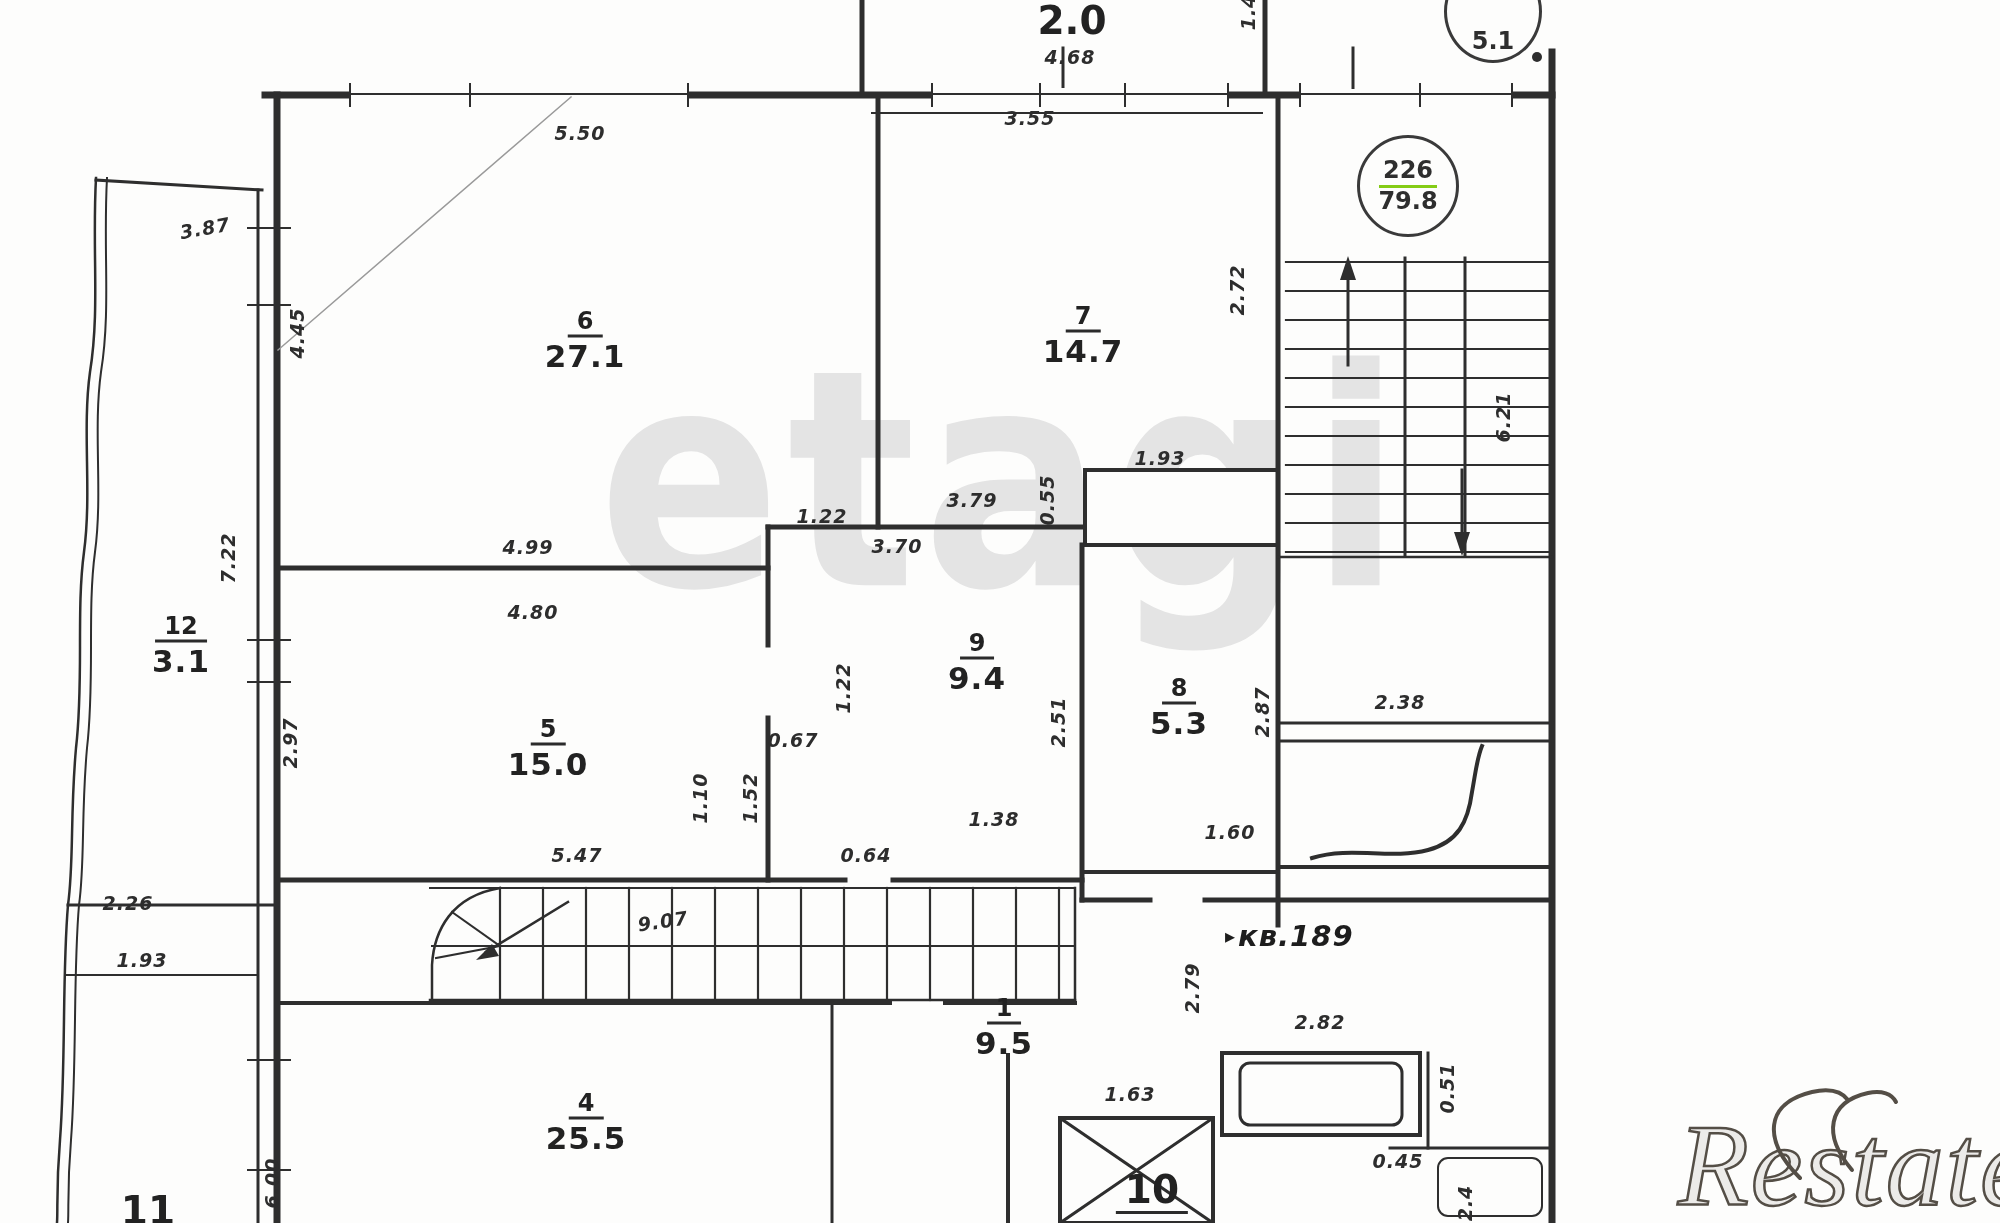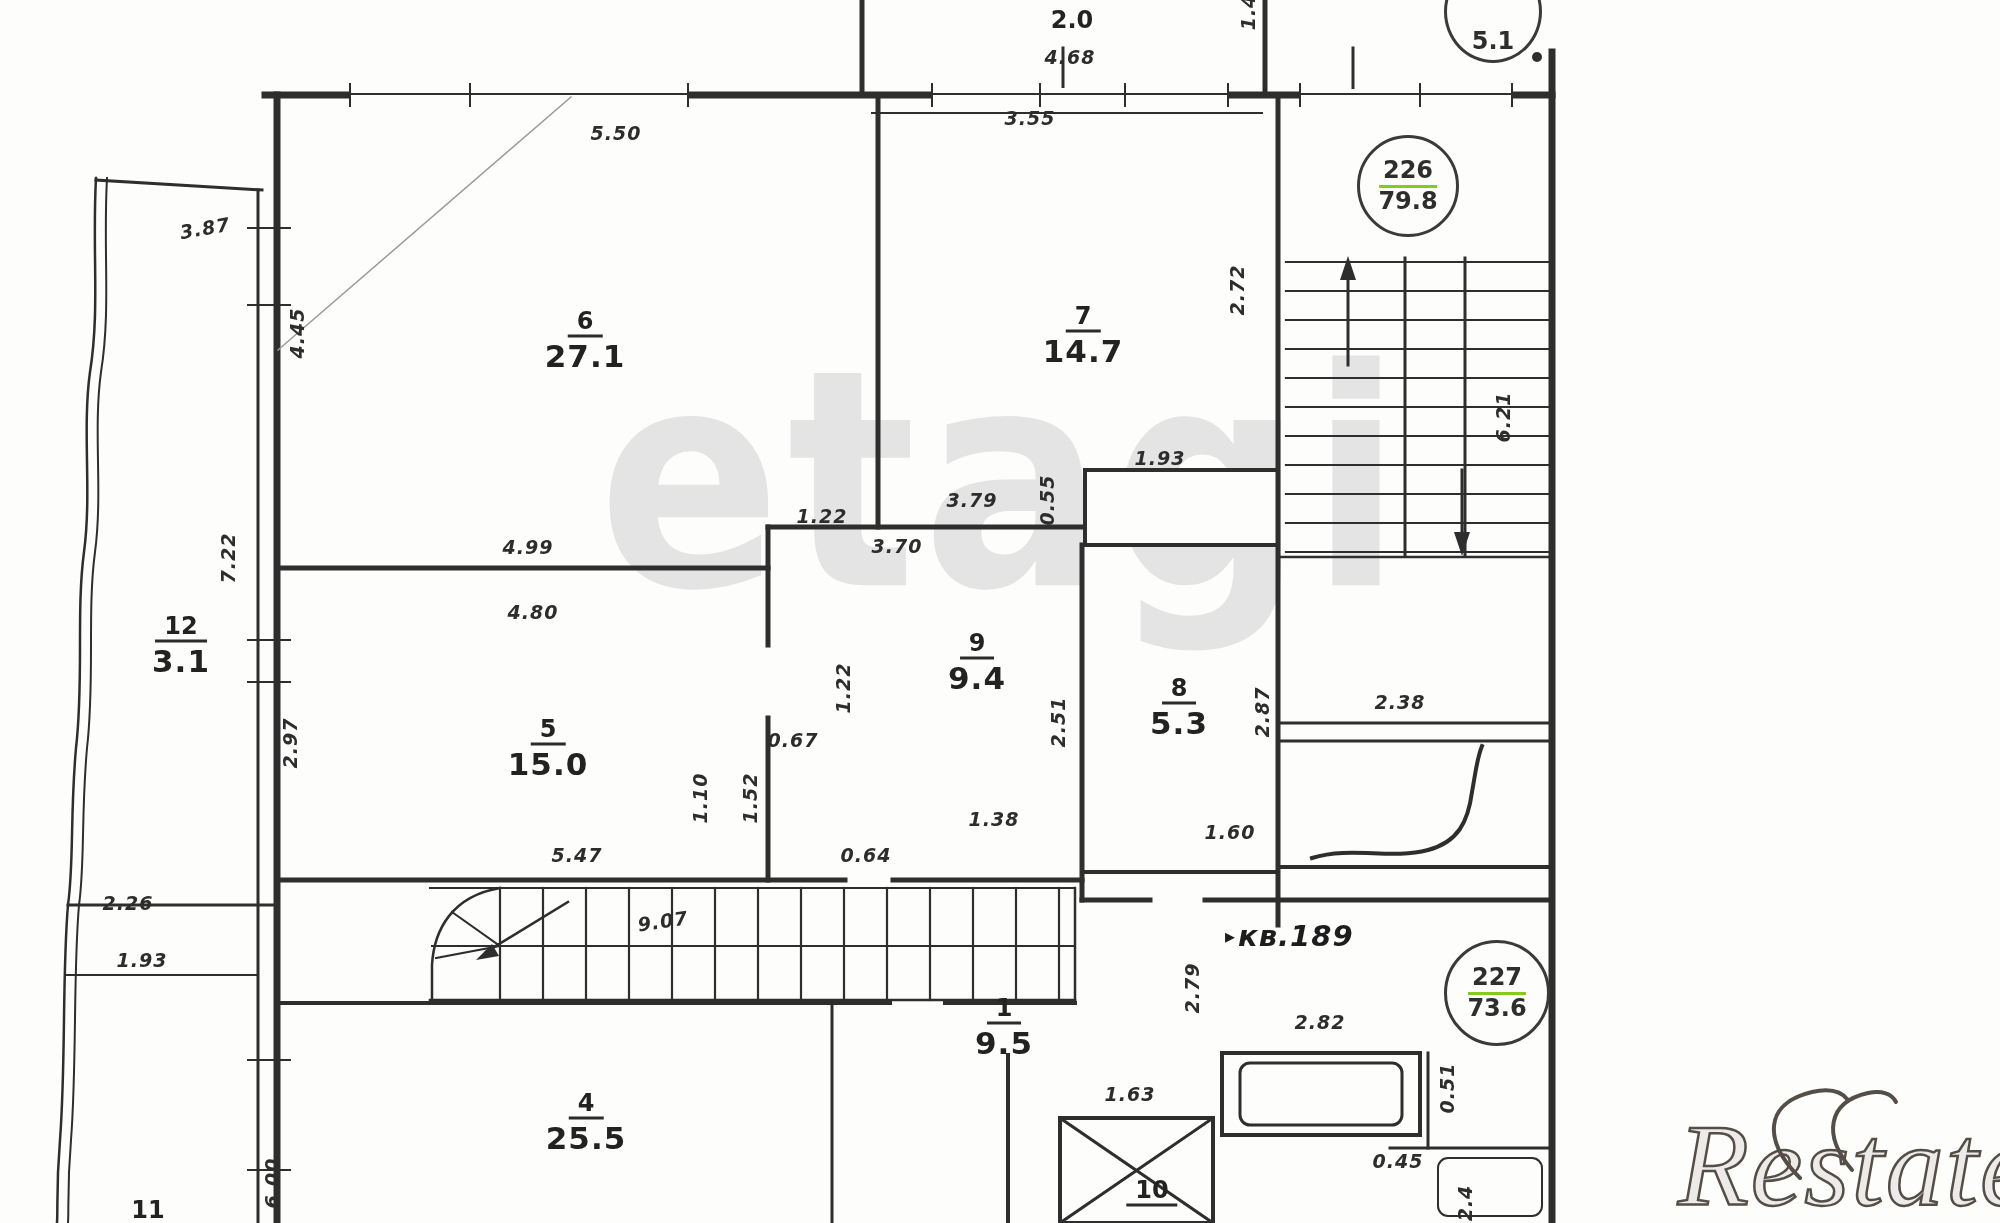--- a/index.html
+++ b/index.html
@@ -20,21 +20,21 @@
   .room-label{
     position:absolute;transform:translate(-50%,-50%);
     text-align:center;color:#222;font-weight:700;line-height:1;
     white-space:nowrap;
   }
   .room-num{
     display:inline-block;font-size:24px;padding:0 9px 2px;
     border-bottom:3px solid #2b2b2b;
   }
   .room-area{font-size:31px;margin-top:3px;letter-spacing:1px;}
-  .solo{font-size:24px;}
+  .solo{font-size:39px;}
   
   .dim{
     position:absolute;font-size:19px;font-weight:700;font-style:italic;
     color:#2d2d2d;white-space:nowrap;letter-spacing:1px;
   }
   
   .stamp{
     position:absolute;border:3.5px solid #3a3a3a;border-radius:50%;
     display:flex;flex-direction:column;align-items:center;justify-content:center;
     color:#2e2e2e;font-weight:700;font-size:24px;line-height:1.05;z-index:2;
@@ -204,21 +204,21 @@
       <div class="room-label" style="left: 1179px; top: 707px;"><div class="room-num">8</div><div class="room-area">5.3</div></div>
       <div class="room-label" style="left: 1004px; top: 1027px;"><div class="room-num">1</div><div class="room-area">9.5</div></div>
       <div class="room-label" style="left: 586px; top: 1122px;"><div class="room-num">4</div><div class="room-area">25.5</div></div>
       <div class="room-label" style="left: 1152px; top: 1192px;"><div class="room-num solo">10</div></div>
       <div class="room-label" style="left: 148px; top: 1210px;">
         <div class="solo">11</div>
       </div>
       <div class="room-label" style="left: 1072px; top: 20px;">
         <div class="solo">2.0</div>
       </div>
-      <div class="dim" style="left: 580px; top: 133px; transform: translate(-50%, -50%) rotate(0deg); margin-left: 36px;">5.50</div>
+      <div class="dim" style="left: 580px; top: 133px; transform: translate(-50%, -50%) rotate(0deg);">5.50</div>
       <div class="dim" style="left: 1030px; top: 118px; transform: translate(-50%, -50%) rotate(0deg);">3.55</div>
       <div class="dim" style="left: 1070px; top: 57px; transform: translate(-50%, -50%) rotate(0deg); text-align: right;">4.68</div>
       <div class="dim" style="left: 1248px; top: 12px; transform: translate(-50%, -50%) rotate(-90deg);">1.4</div>
       <div class="dim" style="left: 205px; top: 228px; transform: translate(-50%, -50%) rotate(-10deg);">3.87</div>
       <div class="dim" style="left: 297px; top: 333px; transform: translate(-50%, -50%) rotate(-90deg);">4.45</div>
       <div class="dim" style="left: 228px; top: 558px; transform: translate(-50%, -50%) rotate(-90deg);">7.22</div>
       <div class="dim" style="left: 290px; top: 743px; transform: translate(-50%, -50%) rotate(-90deg);">2.97</div>
       <div class="dim" style="left: 528px; top: 547px; transform: translate(-50%, -50%) rotate(0deg);">4.99</div>
       <div class="dim" style="left: 533px; top: 612px; transform: translate(-50%, -50%) rotate(0deg);">4.80</div>
       <div class="dim" style="left: 822px; top: 516px; transform: translate(-50%, -50%) rotate(0deg);">1.22</div>
@@ -246,24 +246,20 @@
       <div class="dim" style="left: 1447px; top: 1088px; transform: translate(-50%, -50%) rotate(-90deg);">0.51</div>
       <div class="dim" style="left: 1398px; top: 1161px; transform: translate(-50%, -50%) rotate(0deg);">0.45</div>
       <div class="dim" style="left: 1465px; top: 1203px; transform: translate(-50%, -50%) rotate(-90deg);">2.4</div>
       <div class="dim" style="left: 128px; top: 903px; transform: translate(-50%, -50%) rotate(0deg);">2.26</div>
       <div class="dim" style="left: 142px; top: 960px; transform: translate(-50%, -50%) rotate(0deg);">1.93</div>
       <div class="dim" style="left: 272px; top: 1183px; transform: translate(-50%, -50%) rotate(-90deg);">6.00</div>
       <div class="stamp" style="left: 1357px; top: 135px; width: 96px; height: 96px;">
         <span class="s-top">226</span>
         <span class="s-bot">79.8</span>
       </div>
-      <div class="stamp" style="left: 1444px; top: 940px; width: 100px; height: 100px;">
-        <span class="s-top">227</span>
-        <span class="s-bot">73.6</span>
-      </div>
       <div class="stamp partial" style="left: 1444px; top: -40px; width: 92px; height: 92px;">
         <span class="s-top">5.1</span>
       </div>
     </div>
 
   <div id="apt">
     <span class="arrow">▸</span>
     <span>кв.189</span>
   </div>
 

